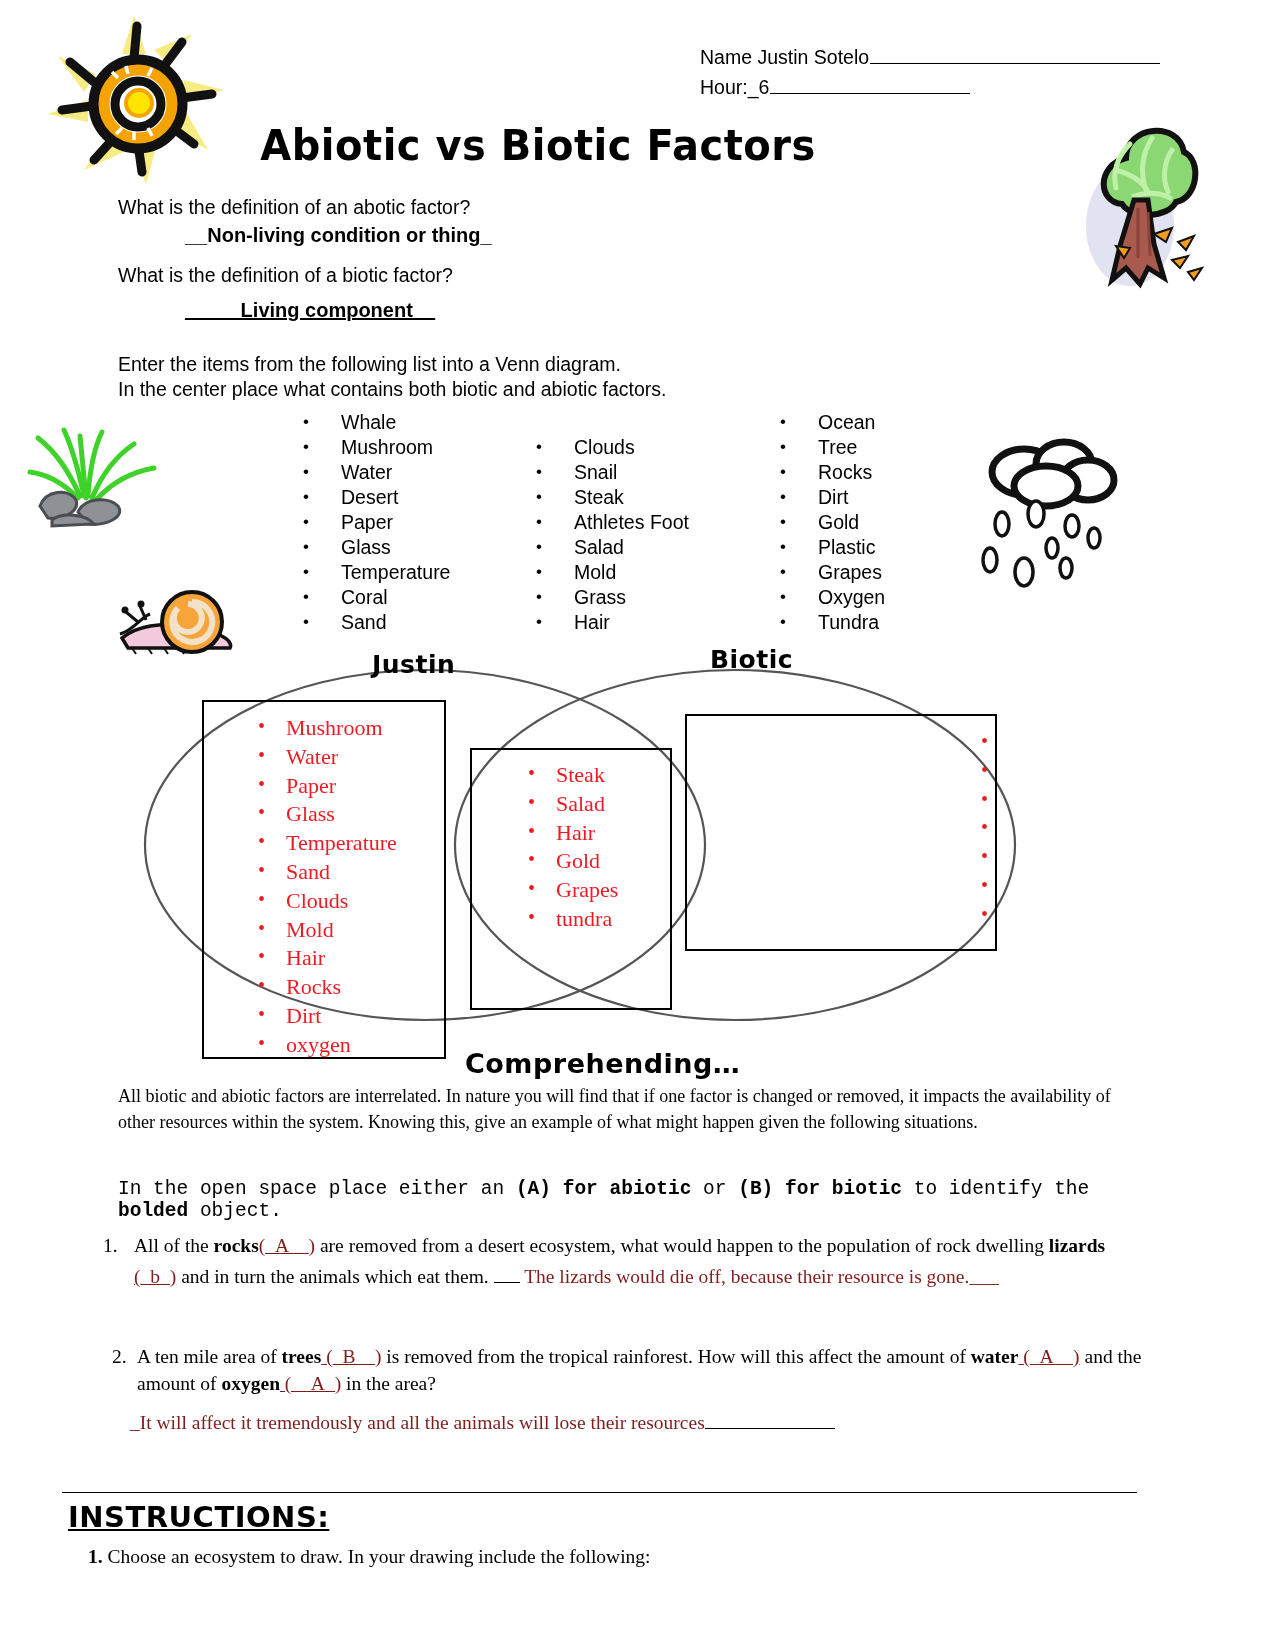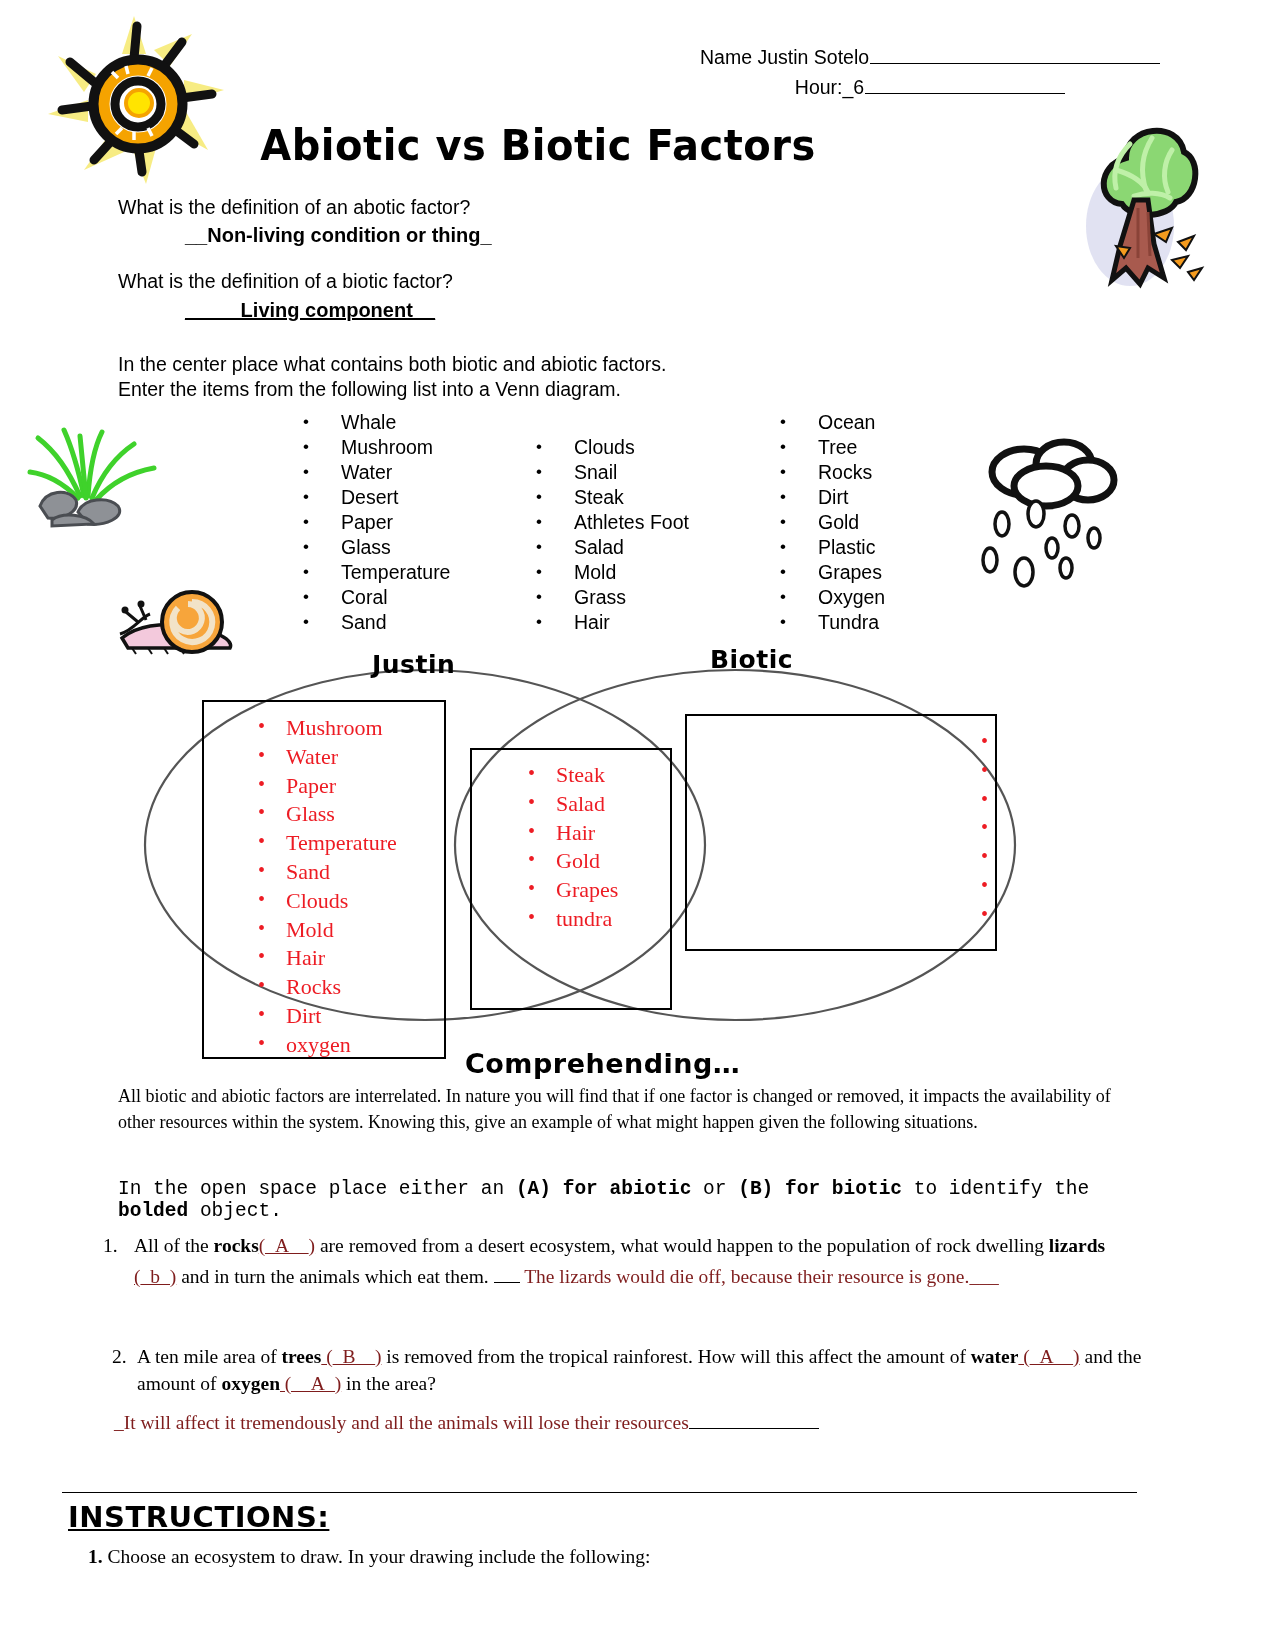--- a/index.html
+++ b/index.html
@@ -9,32 +9,32 @@
   .serif{font-family:"Liberation Serif",serif;}
   .comic{font-family:"DejaVu Sans",sans-serif;font-weight:bold;letter-spacing:.5px;}
   .red{color:#7f1d1d;}
   .b{font-weight:bold;}
   .u{text-decoration:underline;}
 
   
   #hdr{left:700px;top:42px;width:460px;font-size:19.5px;line-height:30px;}
   #hdr .row{display:flex;align-items:baseline;white-space:nowrap;}
   #hdr .rule{flex:1;border-bottom:1.6px solid #000;height:15px;margin-left:1px;}
-  #hdr .r2{justify-content:center;}
+  #hdr .r2{justify-content:flex-start;}
   #hdr .r2 .rule{flex:0 0 200px;}
 
   
   #title{left:0;top:122px;width:1076px;text-align:center;font-size:40px;}
   #title span{display:inline-block;transform:scaleY(1.06);}
 
   
   .qtext{font-size:19.5px;}
   #q1{left:118px;top:196px;}
   #a1{left:185px;top:224px;font-size:20px;}
-  #q2{left:118px;top:270px;}
+  #q2{left:118px;top:264px;}
   #a2{left:185px;top:299px;font-size:20px;}
   #intro{left:118px;top:352px;font-size:19.5px;line-height:25px;}
 
   
   .lst{font-size:19.5px;line-height:25px;list-style:none;margin:0;padding:0;}
   .lst li{position:relative;padding-left:46px;white-space:nowrap;}
   .lst li:before{content:"\2022";position:absolute;left:8px;top:-1px;font-size:17px;}
   #col1{left:295px;top:410px;}
   #col2{left:528px;top:435px;}
   #col3{left:772px;top:410px;}
@@ -59,21 +59,21 @@
   #comp{left:465px;top:1048px;font-size:27px;}
   #para{left:118px;top:1083px;width:1010px;font-size:18px;line-height:26px;}
   #ident{left:118px;top:1178px;width:1010px;font-size:19.5px;font-family:Liberation Mono, monospace;}
 
   .numq{position:absolute;width:1030px;font-size:19.5px;line-height:31px;}
   #nq1{left:103px;top:1230px;}
   #nq2{left:112px;top:1343px;line-height:27px;}
   .numq .n{position:absolute;left:0;top:0;}
   .numq .bd{margin-left:31px;display:block;}
   #nq2 .bd{margin-left:25px;}
-  #ans2{left:114px;top:1412px;width:1010px;font-size:19.5px;}
+  #ans2{left:130px;top:1412px;width:1010px;font-size:19.5px;}
   .blank{display:inline-block;border-bottom:1.6px solid #000;height:15px;vertical-align:baseline;}
 
   
   #hr{left:62px;top:1492px;width:1075px;border-top:1.6px solid #000;}
   #instr{left:68px;top:1500px;font-size:29px;}
   #step1{left:88px;top:1546px;font-size:19.5px;}
   #step1 .n{font-weight:bold;}
 </style>
 </head>
 <body>
@@ -203,22 +203,22 @@
 <div class="abs comic" id="title">
   <span>Abiotic vs Biotic Factors</span>
 </div>
 
 <div class="abs sans qtext" id="q1">What is the definition of an abotic factor?</div>
 <div class="abs sans b" id="a1">__Non-living condition or thing_</div>
 <div class="abs sans qtext" id="q2">What is the definition of a biotic factor?</div>
 <div class="abs sans b u" id="a2">_____Living component__</div>
 
 <div class="abs sans" id="intro">
+  <div>Enter the items from the following list into a Venn diagram.</div>
   <div>In the center place what contains both biotic and abiotic factors.</div>
-  <div>Enter the items from the following list into a Venn diagram.</div>
 </div>
 
 <ul class="abs sans lst" id="col1">
   <li>Whale</li>
   <li>Mushroom</li>
   <li>Water</li>
   <li>Desert</li>
   <li>Paper</li>
   <li>Glass</li>
   <li>Temperature</li>

